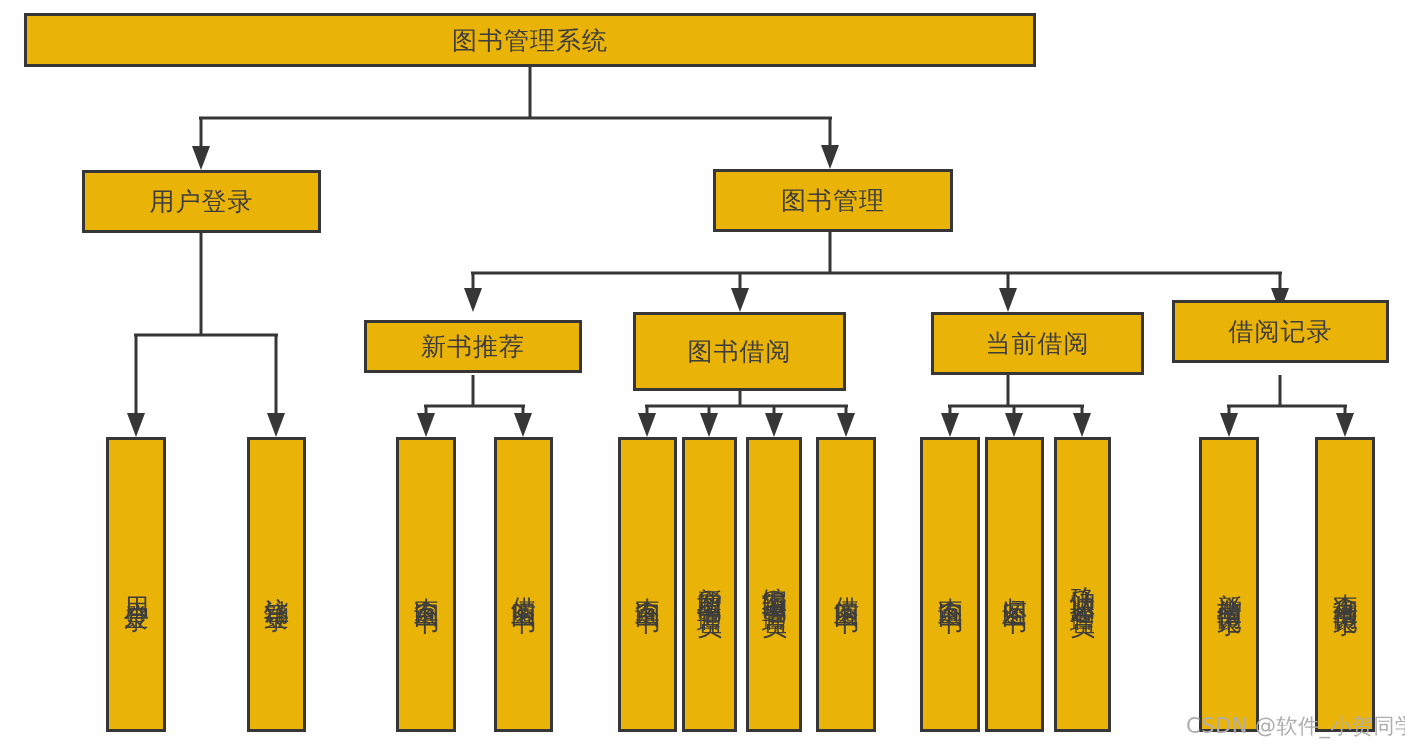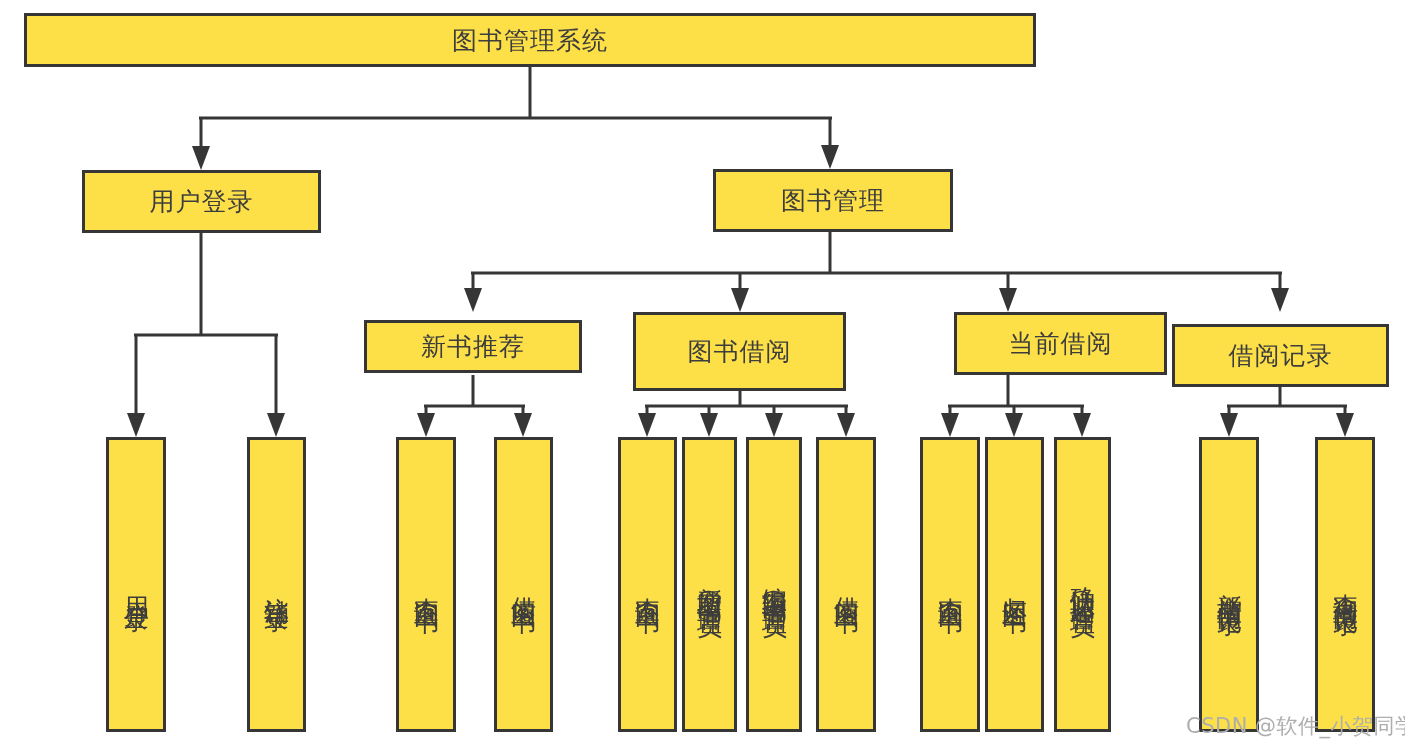--- a/index.html
+++ b/index.html
@@ -12,21 +12,21 @@
   html,body{margin:0;padding:0;background:#fff;}
   .stage{
     position:relative;width:1405px;height:747px;overflow:hidden;
     background:var(--background);
     font-family:"DejaVu Sans","Liberation Sans",sans-serif;
   }
   .stage svg{position:absolute;left:0;top:0;}
   .cl path{stroke:var(--line);stroke-width:3;fill:none;}
   .ah polygon{fill:var(--line);stroke:none;}
   .node{
-    position:absolute;box-sizing:border-box;background:#fde047;
+    position:absolute;box-sizing:border-box;background:#eab308;
     border:3px solid var(--border);color:var(--text);
   }
   .hx{
     display:flex;align-items:center;justify-content:center;
     font-size:25px;letter-spacing:1px;white-space:nowrap;
   }
   .vx{
     writing-mode:vertical-rl;text-align:center;
     font-size:25px;letter-spacing:4px;
   }
@@ -107,22 +107,22 @@
     </g>
   </svg>
 
   <div class="node hx" style="left:24px;top:13px;width:1012px;height:54px;">图书管理系统</div>
 
   <div class="node hx" style="left:82px;top:170px;width:239px;height:63px;">用户登录</div>
   <div class="node hx" style="left:713px;top:169px;width:240px;height:63px;">图书管理</div>
 
   <div class="node hx" style="left:364px;top:312px;width:218px;height:53px;margin-top:8px;">新书推荐</div>
   <div class="node hx" style="left:633px;top:312px;width:213px;height:79px;">图书借阅</div>
-  <div class="node hx" style="left:954px;top:312px;width:213px;height:63px;text-align:center;">当前借阅</div>
-  <div class="node hx" style="left:1172px;top:324px;width:217px;height:63px;">借阅记录</div>
+  <div class="node hx" style="left:931px;top:312px;width:213px;height:63px;text-align:center;">当前借阅</div>
+  <div class="node hx" style="left:1172px;top:300px;width:217px;height:63px;">借阅记录</div>
 
   <div class="node vx" style="left:106px;top:437px;width:60px;height:295px;line-height:54px;">用户登录</div>
   <div class="node vx" style="left:247px;top:437px;width:59px;height:295px;line-height:53px;">注销登录</div>
 
   <div class="node vx" style="left:396px;top:437px;width:60px;height:295px;line-height:54px;">查询图书</div>
   <div class="node vx" style="left:494px;top:437px;width:59px;height:295px;line-height:53px;">借阅图书</div>
 
   <div class="node vx" style="left:618px;top:437px;width:59px;height:295px;line-height:53px;">查询图书</div>
   <div class="node vx" style="left:682px;top:437px;width:55px;height:295px;line-height:49px;">新增图书（管理员）</div>
   <div class="node vx" style="left:746px;top:437px;width:56px;height:295px;line-height:50px;">编辑图书（管理员）</div>

